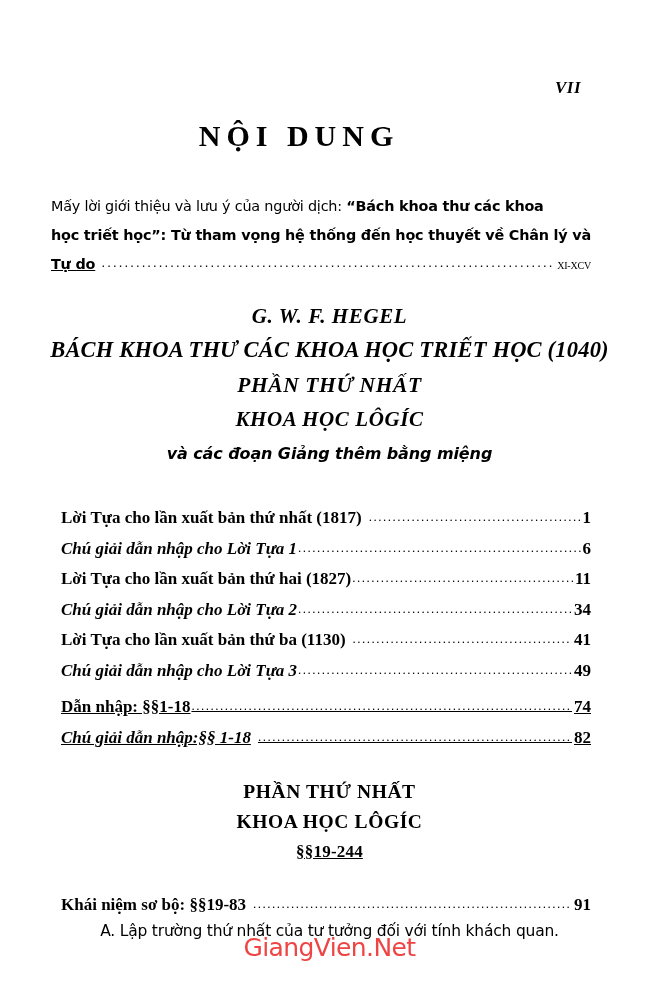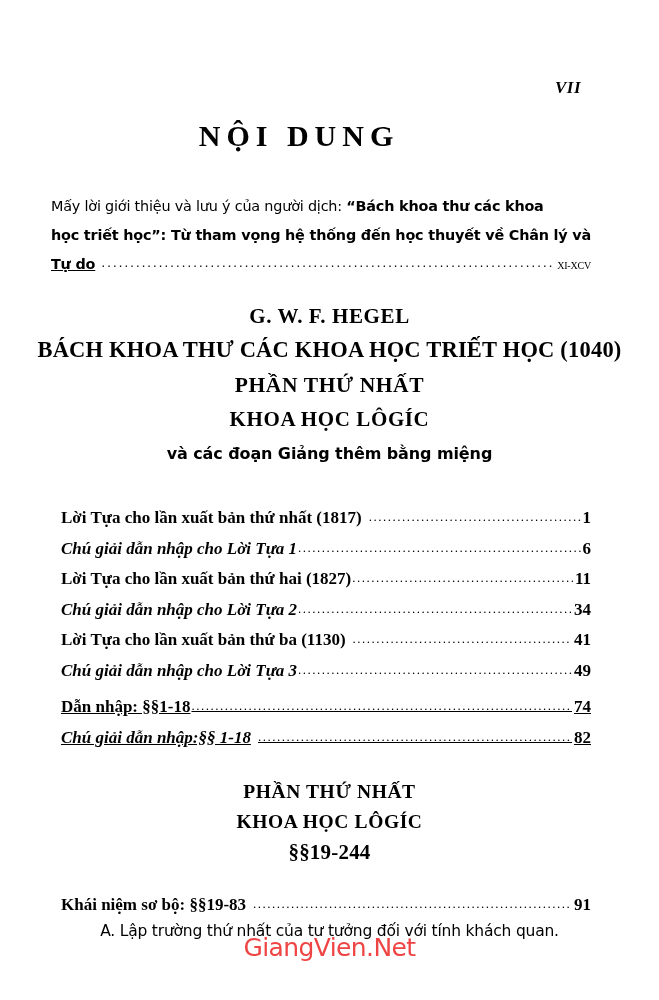--- a/index.html
+++ b/index.html
@@ -90,20 +90,21 @@
 
   
   .titleblock {
     position: absolute;
     top: 300px;
     left: 0;
     width: 659px;
     text-align: center;
     font-family: "Liberation Serif", "DejaVu Serif", serif;
     font-weight: bold;
+    font-style: italic;
   }
   .titleblock .t-author {
     font-size: 21px;
     letter-spacing: 0.6px;
     line-height: 32px;
   }
   .titleblock .t-main {
     font-size: 22.5px;
     letter-spacing: 0.2px;
     line-height: 36px;
@@ -176,21 +177,21 @@
     position: absolute;
     top: 777px;
     left: 0;
     width: 659px;
     text-align: center;
     font-family: "Liberation Serif", "DejaVu Serif", serif;
     font-weight: bold;
   }
   .partheading .ph-1 { font-size: 19.5px; letter-spacing: 0.6px; line-height: 30px; }
   .partheading .ph-2 { font-size: 19.5px; letter-spacing: 0.6px; line-height: 30px; }
-  .partheading .ph-3 { font-size: 21px; letter-spacing: 0.2px; line-height: 30px; }
+  .partheading .ph-3 { font-size: 17px; letter-spacing: 0.2px; line-height: 30px; text-decoration: underline; }
 
   
   .subline {
     position: absolute;
     top: 922px;
     left: 0;
     width: 659px;
     text-align: center;
     font-family: "DejaVu Sans", "Liberation Sans", sans-serif;
     font-size: 15.5px;

